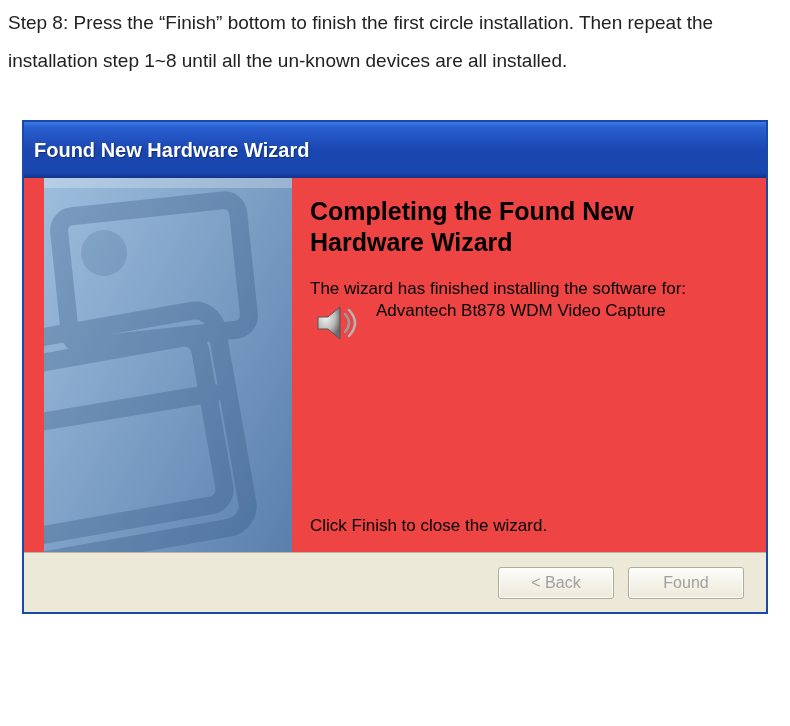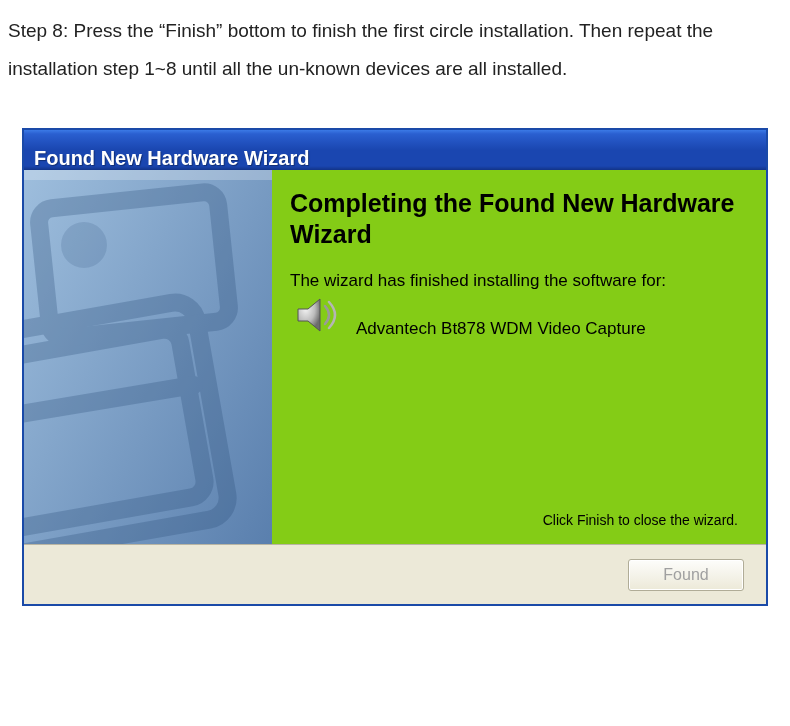--- a/index.html
+++ b/index.html
@@ -6,47 +6,48 @@
     body {
       font-family: Arial, sans-serif;
       background: #fff;
       width: 790px;
       height: 726px;
       position: relative;
     }
     .instruction {
       font-size: 19px;
       color: #222;
-      padding: 12px 8px 0 8px;
+      padding: 4px 8px 0 8px;
       line-height: 2;
     }
     .dialog-wrap {
       margin: 40px 0 0 22px;
       width: 746px;
       border: 2px solid #1a4aa8;
       background: #ece9d8;
     }
     .titlebar {
-      height: 40px;
+      height: 56px;
       background: linear-gradient(to bottom, #3b7ae6 0%, #2a5fd0 10%, #1a46b0 50%, #1a46b0 90%, #123488 100%);
       display: flex;
-      align-items: flex-end;
+      align-items: center;
       padding-left: 10px;
     }
     .titlebar-text {
       color: #fff;
       font-weight: bold;
       font-size: 20px;
       font-family: "Trebuchet MS", Arial, sans-serif;
       text-shadow: 1px 1px 1px rgba(0,0,0,0.35);
     }
     .content {
       display: flex;
       height: 374px;
-      background: #84cc16;
+      background: #ef4444;
+      padding-left: 20px;
     }
     .side-graphic {
       width: 248px;
       height: 100%;
       position: relative;
       overflow: hidden;
       background: linear-gradient(135deg, #8fb3d6 0%, #5a86b8 100%);
     }
     .side-graphic svg {
       position: absolute;
@@ -64,38 +65,37 @@
       font-size: 25px;
       font-weight: bold;
       line-height: 1.25;
       margin-bottom: 20px;
     }
     .body-text {
       font-size: 17px;
     }
     .device-row {
       display: flex;
-      align-items: flex-end;
+      align-items: flex-start;
       gap: 16px;
       margin-left: 2px;
     }
     .device-icon {
       width: 48px;
       height: 48px;
       flex: 0 0 48px;
     }
     .device-name {
       font-size: 17px;
       padding-top: 2px;
     }
     .spacer { flex: 1; }
     .close-text {
-      font-size: 14px;
+      font-size: 17px;
       margin-bottom: 6px;
-      text-align: right;
     }
     .button-bar {
       height: 60px;
       border-top: 1px solid #b9b5a3;
       background: #ece9d8;
       display: flex;
       align-items: center;
       justify-content: flex-end;
       gap: 14px;
       padding-right: 22px;
@@ -185,15 +185,16 @@
         </div>
         <div class="device-name">Advantech Bt878 WDM Video Capture</div>
       </div>
 
       <div class="spacer"></div>
       <div class="close-text">Click Finish to close the wizard.</div>
     </div>
   </div>
 
   <div class="button-bar">
+    <button class="btn disabled" disabled="">&lt; Back</button>
     <button class="btn disabled" disabled="">Found</button>
   </div>
 </div>
 
 </body></html>

